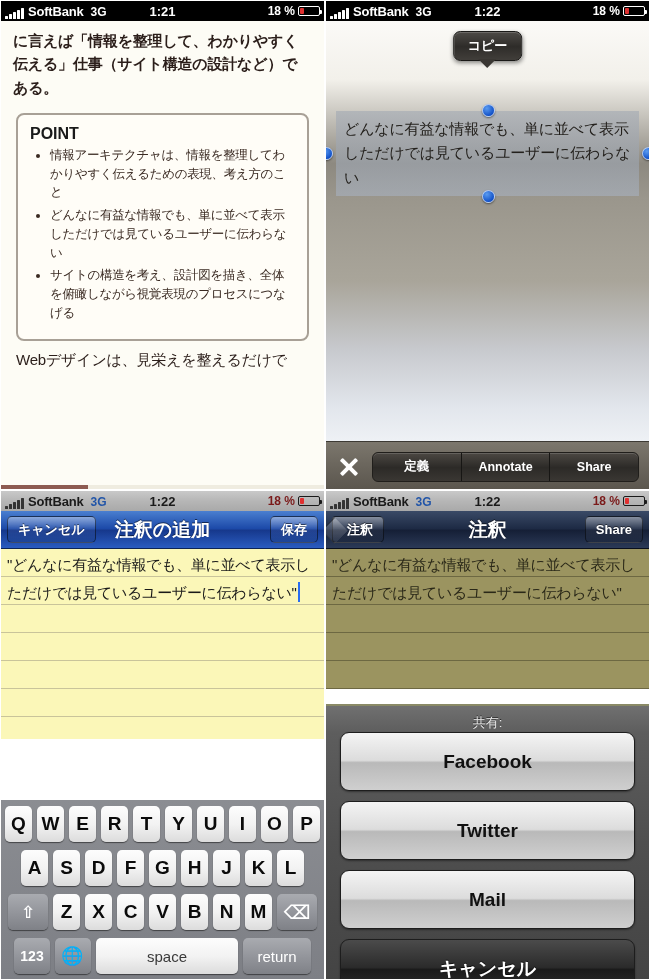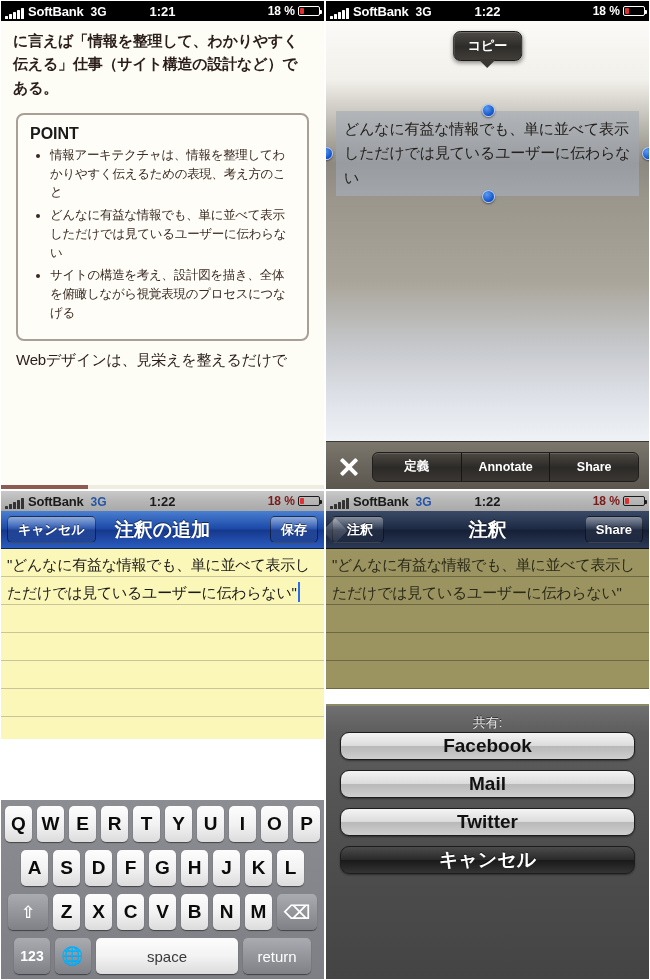--- a/index.html
+++ b/index.html
@@ -240,21 +240,21 @@
     position: absolute; left: 0; right: 0; bottom: 0; height: 275px;
     background: linear-gradient(to bottom, #707070 0%, #5d5d5d 10%, #4f4f4f 50%, #444 100%);
     border-top: 2px solid #8a8a66;
     padding: 8px 14px 10px;
   }
   .sheet-title {
     text-align: center; color: #e7e7e7; font-size: 13px; 
     text-shadow: 0 -1px 0 rgba(0,0,0,.6);
   }
   .sheet-btn {
-    height: 28px; border-radius: 9px; margin-bottom: 10px;
+    height: 59px; border-radius: 9px; margin-bottom: 10px;
     display: flex; align-items: center; justify-content: center;
     font-size: 19px; font-weight: bold;
     border: 1px solid #1d1d1d;
     background: linear-gradient(to bottom, #f4f4f4 0%, #dcdcdc 48%, #b9b9b9 52%, #cfcfcf 100%);
     color: #111; box-shadow: 0 1px 2px rgba(0,0,0,.4);
   }
   .sheet-btn.cancel {
     margin-top: 10px;
     background: linear-gradient(to bottom, #4b4b4b 0%, #2b2b2b 48%, #1a1a1a 52%, #343434 100%);
     color: #fff; text-shadow: 0 -1px 0 rgba(0,0,0,.7);
@@ -479,20 +479,20 @@
             <i></i>
             <i></i>
             <i></i>
         </div>
         <div class="note-text">"どんなに有益な情報でも、単に並べて表示しただけでは見ているユーザーに伝わらない"</div>
       </div>
 
       <div class="sheet">
         <div class="sheet-title">共有:</div>
         <div class="sheet-btn">Facebook</div>
+        <div class="sheet-btn">Twitter</div>
         <div class="sheet-btn">Mail</div>
-        <div class="sheet-btn">Twitter</div>
         <div class="sheet-btn cancel">キャンセル</div>
       </div>
     </div>
   </div>
 
 </div>
 
 </body></html>

